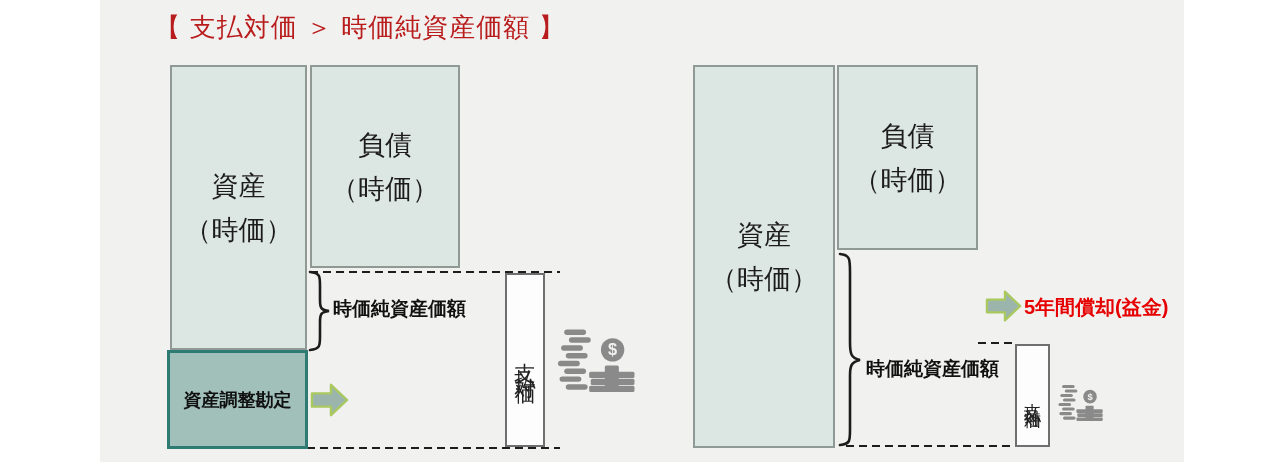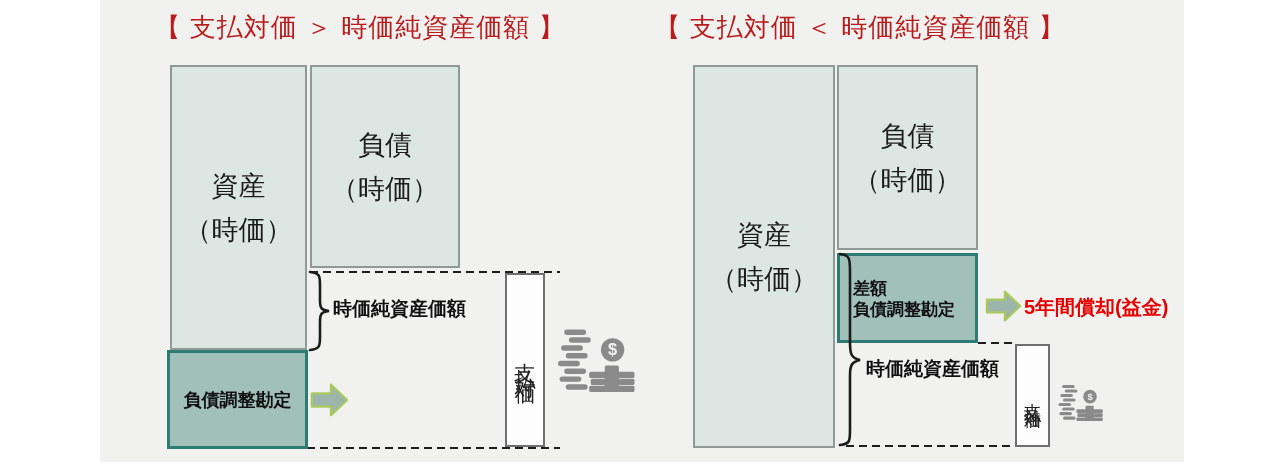--- a/index.html
+++ b/index.html
@@ -63,21 +63,21 @@
 
   <div class="dash-h" style="left:310px;top:271px;width:250px;"></div>
   <div class="dash-h" style="left:307px;top:447px;width:253px;"></div>
 
   <svg class="brace" style="left:306px;top:270px;" width="26" height="82" viewBox="0 0 26 82">
     <path d="M 4 2 C 14 3 14 6 14 16 L 14 30 C 14 38 15 40 23 41 C 15 42 14 44 14 52 L 14 66 C 14 76 14 79 4 80"></path>
   </svg>
   <div class="boldlabel" style="left:333px;top:296px;">時価純資産価額</div>
 
   <div class="box highlight" style="left:167px;top:350px;width:141px;height:99px;">
-    <div class="adj-label">負債調整勘定</div>
+    <div class="adj-label">資産調整勘定</div>
   </div>
 
   <svg class="arrow" style="left:311px;top:381px;" width="38" height="38" viewBox="0 0 40 40">
     <polygon points="1,13 21,13 21,4 38,20 21,36 21,27 1,27"></polygon>
   </svg>
 
   <div class="payment big" style="left:505px;top:273px;width:40px;height:174px;">
     <div class="vtext">支払対価</div>
   </div>
 
@@ -91,42 +91,35 @@
     <rect x="4" y="62" width="28" height="7" rx="3.5"></rect>
     <rect x="12" y="72" width="28" height="7" rx="3.5"></rect>
     <rect x="42" y="56" width="58" height="8" rx="2"></rect>
     <rect x="44" y="65" width="56" height="8" rx="2"></rect>
     <rect x="42" y="74" width="58" height="8" rx="2"></rect>
     <rect x="62" y="48" width="18" height="34" rx="2"></rect>
     <circle cx="72" cy="28" r="15"></circle>
     <text x="72" y="35" font-size="21" text-anchor="middle">$</text>
   </svg>
 
-  <div class="title" style="left:630px;width:460px;">【 支払対価 ＜ 時価純資産価額 】</div>
 
   <div class="box light" style="left:693px;top:65px;width:142px;height:383px;">
     <div class="boxlabel">
       <span>資産</span>
       <span>（時価）</span>
     </div>
   </div>
 
   <div class="box light" style="left:837px;top:65px;width:141px;height:185px;">
     <div class="boxlabel">
       <span>負債</span>
       <span>（時価）</span>
     </div>
   </div>
 
-  <div class="box highlight" style="left:837px;top:253px;width:141px;height:90px;">
-    <div class="diff-label">
-      <span>差額</span>
-      <span>負債調整勘定</span>
-    </div>
-  </div>
 
   <svg class="brace" style="left:835px;top:252px;z-index:2;" width="28" height="195" viewBox="0 0 28 195">
     <path d="M 5 2 C 15 3 15 7 15 20 L 15 90 C 15 102 16 106 25 108 C 16 110 15 114 15 124 L 15 178 C 15 189 15 192 5 193"></path>
   </svg>
   <div class="boldlabel" style="left:866px;top:356px;">時価純資産価額</div>
 
   <div class="dash-h" style="left:978px;top:342px;width:37px;"></div>
   <div class="dash-h" style="left:846px;top:445px;width:169px;"></div>
 
   <svg class="arrow" style="left:986px;top:288px;" width="36" height="36" viewBox="0 0 40 40">

